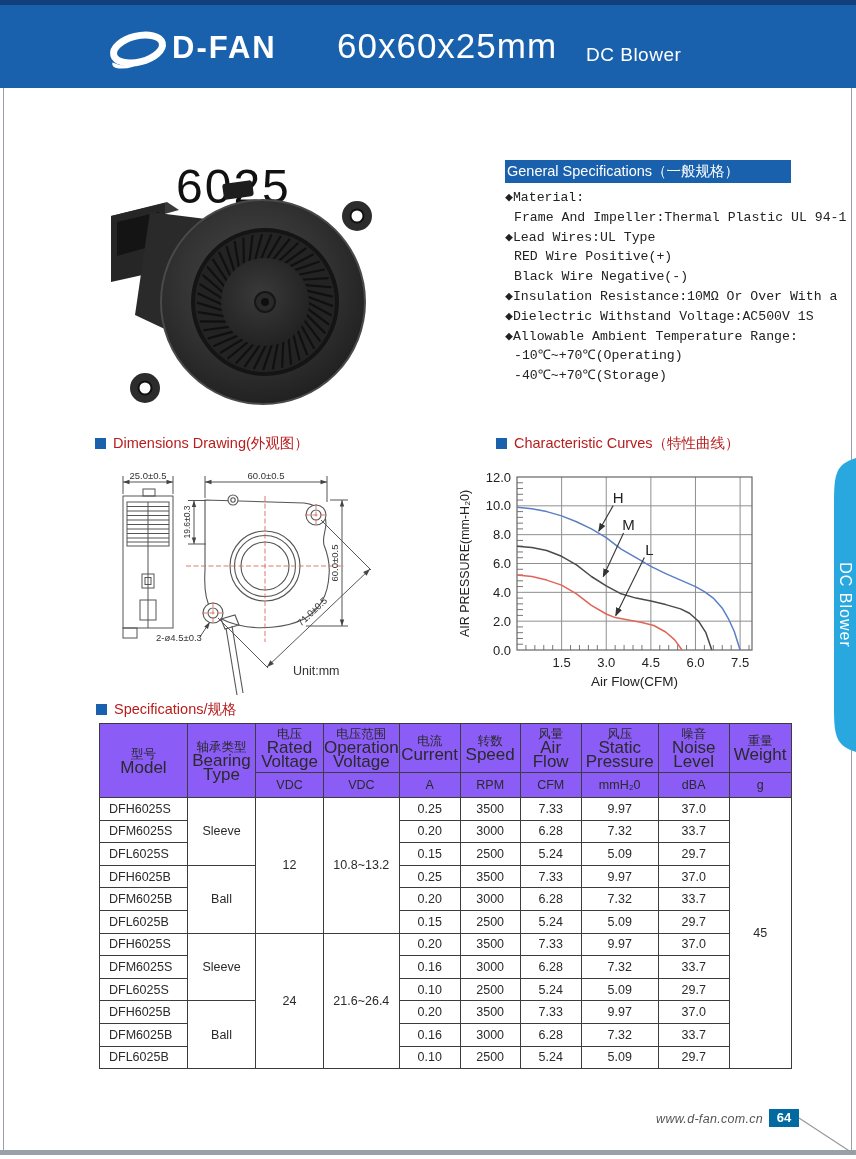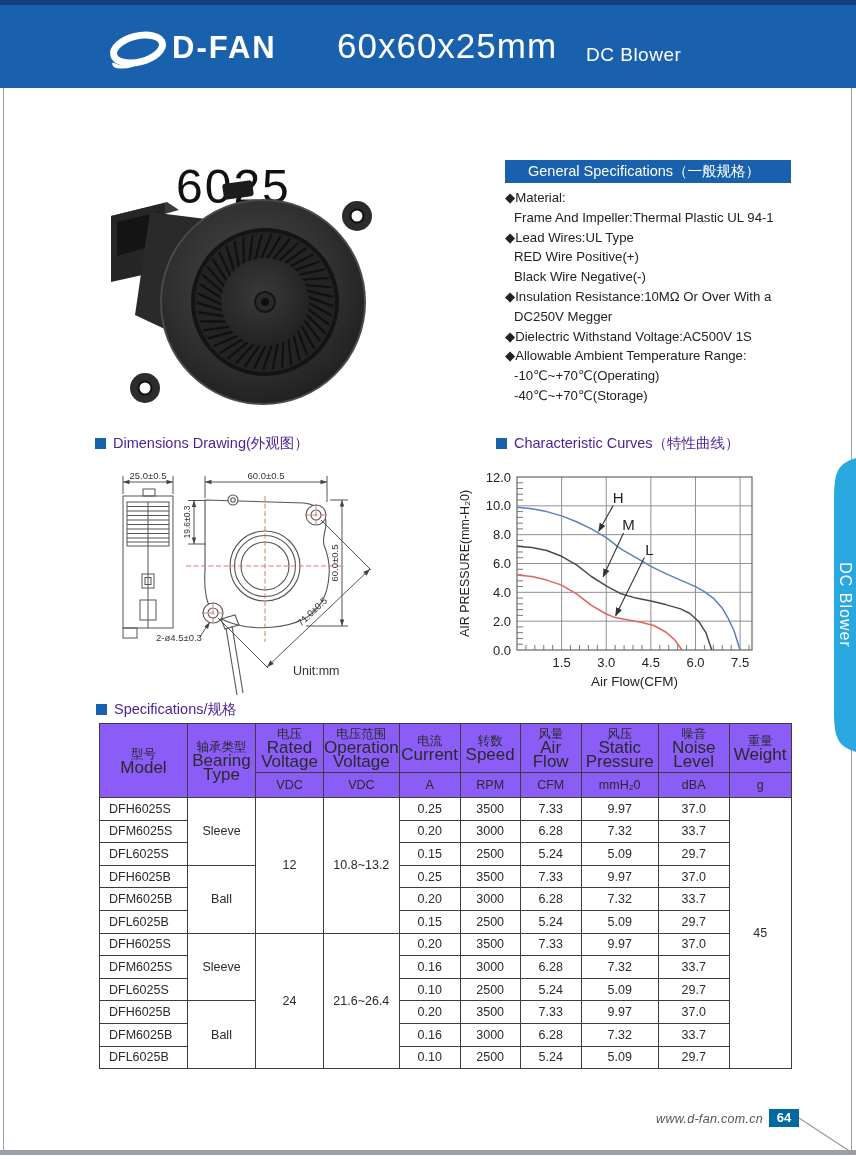--- a/index.html
+++ b/index.html
@@ -18,27 +18,27 @@
   #border-left{position:absolute;left:3px;top:88px;width:1px;height:1062px;background:#9aa0a8;}
   #border-right{position:absolute;left:851px;top:88px;width:1px;height:1062px;background:#9aa0a8;}
   #bottom-bar{position:absolute;left:0;top:1150px;width:856px;height:5px;background:#9aa0a8;}
 
   
   #model-title{position:absolute;left:176px;top:112px;font-size:48px;color:#111;letter-spacing:2px;margin-top:47px;}
   #product-photo{position:absolute;left:95px;top:170px;}
 
   
   #gs-bar{position:absolute;left:505px;top:160px;width:286px;height:23px;background:#1961ac;
-          color:#fff;font-size:14.5px;line-height:23px;padding-left:23px;box-sizing:border-box;}
-  #gs-list{position:absolute;left:505px;top:188px;width:305px;font-size:13.2px;color:#222;}
+          color:#fff;font-size:14.5px;line-height:23px;padding-left:2px;box-sizing:border-box;}
+  #gs-list{position:absolute;left:505px;top:188px;width:305px;font-size:13.2px;color:#222;font-family:Liberation Mono, monospace;}
   #gs-list .ln{line-height:19.8px;white-space:nowrap;}
   #gs-list .cont{margin-left:9px;}
 
   
-  .sec-title{position:absolute;display:flex;align-items:center;font-size:14.5px;color:#4c1d95;}
+  .sec-title{position:absolute;display:flex;align-items:center;font-size:14.5px;color:#b91c1c;}
   .sec-sq{width:11px;height:11px;background:#1961ac;margin-right:7px;flex:0 0 auto;}
   #sec-dims{left:95px;top:434px;}
   #sec-curves{left:496px;top:434px;}
   #sec-specs{left:96px;top:700px;}
 
   #dims-svg{position:absolute;left:90px;top:448px;}
   #curve-chart{position:absolute;left:455px;top:450px;}
 
   
   #spec-table{position:absolute;left:99px;top:723px;border-collapse:collapse;table-layout:fixed;
@@ -168,21 +168,20 @@
   </svg>
 
   <div id="gs-bar">General Specifications（一般规格）</div>
   <div id="gs-list">
     <div class="ln">◆Material:</div>
     <div class="ln cont">Frame And Impeller:Thermal Plastic UL 94-1</div>
     <div class="ln">◆Lead Wires:UL Type</div>
     <div class="ln cont">RED Wire Positive(+)</div>
     <div class="ln cont">Black Wire Negative(-)</div>
     <div class="ln">◆Insulation Resistance:10MΩ Or Over With a</div>
-    <div class="ln cont">DC250V Megger</div>
     <div class="ln">◆Dielectric Withstand Voltage:AC500V 1S</div>
     <div class="ln">◆Allowable Ambient Temperature Range:</div>
     <div class="ln cont">-10℃~+70℃(Operating)</div>
     <div class="ln cont">-40℃~+70℃(Storage)</div>
   </div>
 
   <div id="sec-dims" class="sec-title">
     <span class="sec-sq"></span>
     <span>Dimensions Drawing(外观图）</span>
   </div>

